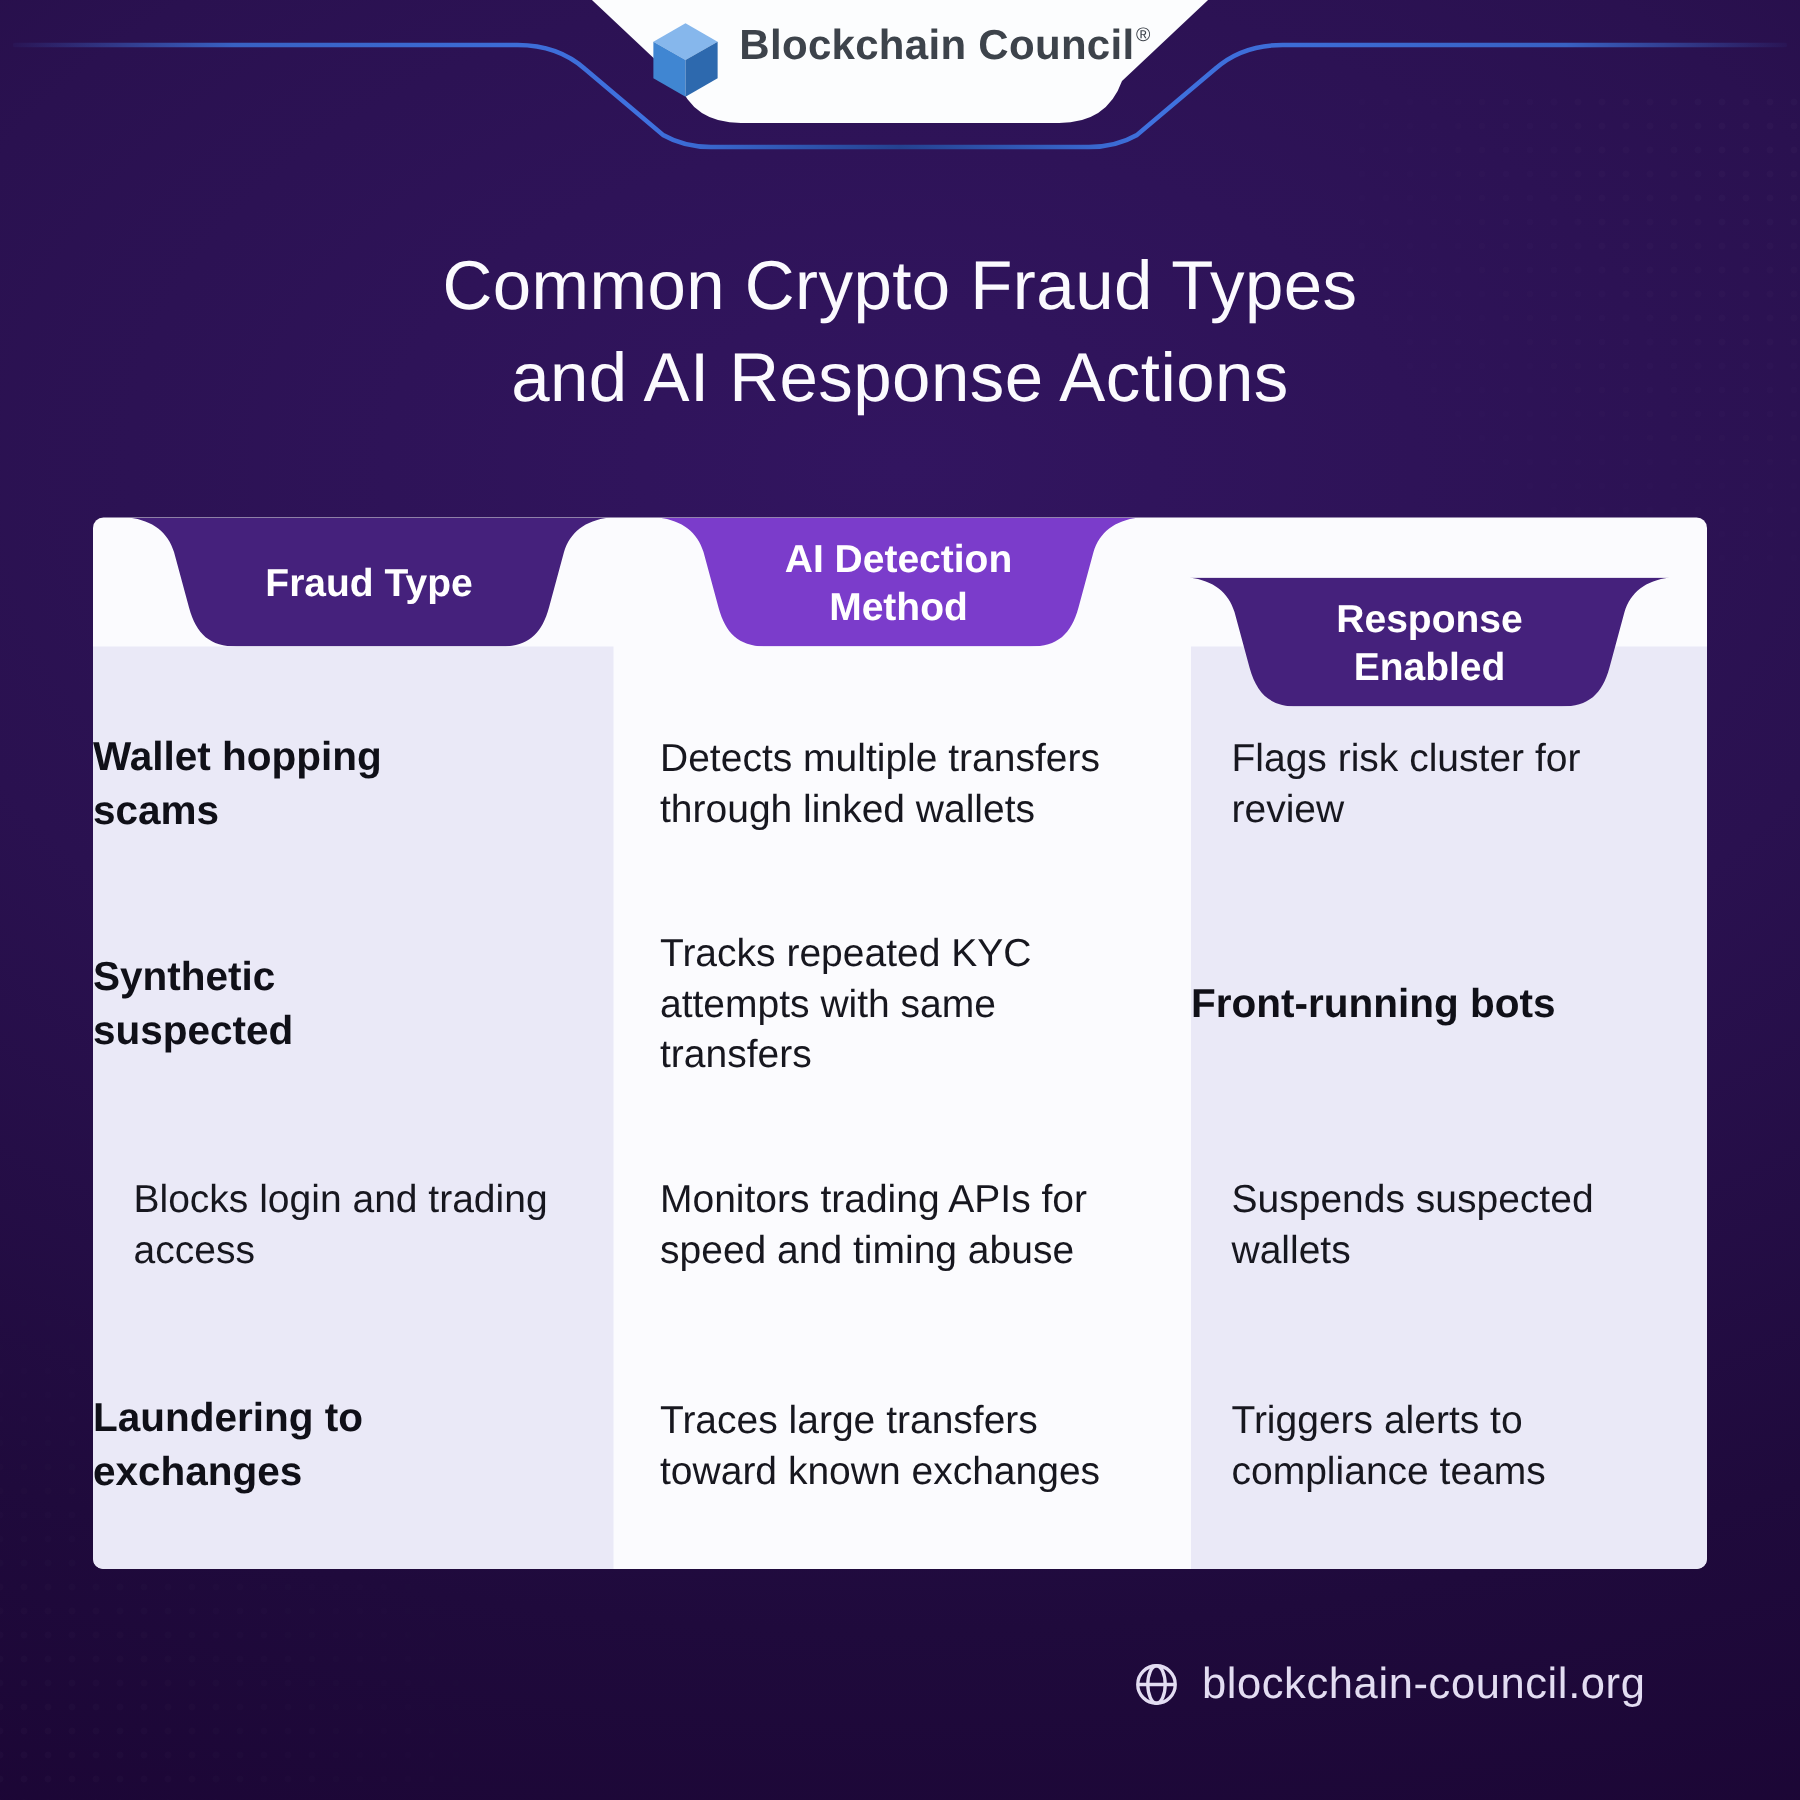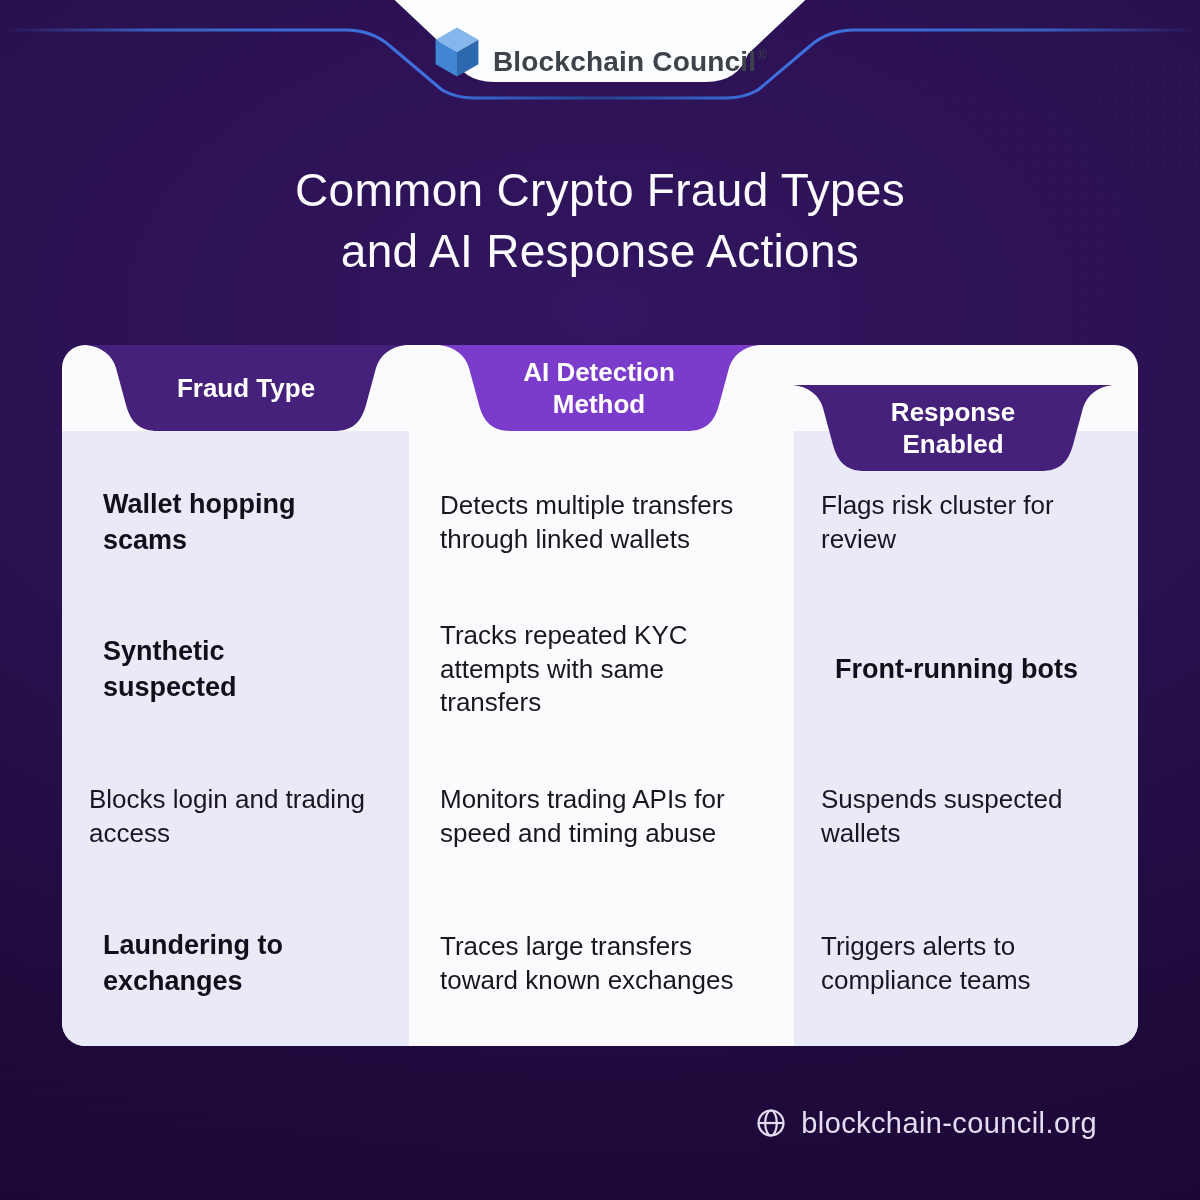--- a/index.html
+++ b/index.html
@@ -19,39 +19,39 @@
     background-size: 16px 16px;
     opacity: .35;
   }
   .texture.tr { top: 60px; right: -40px; -webkit-mask-image: radial-gradient(circle at 85% 10%, #000 0%, transparent 70%); mask-image: radial-gradient(circle at 85% 10%, #000 0%, transparent 70%); }
   .texture.bl { bottom: -30px; left: -40px; -webkit-mask-image: radial-gradient(circle at 10% 90%, #000 0%, transparent 70%); mask-image: radial-gradient(circle at 10% 90%, #000 0%, transparent 70%); }
 
   
   .banner-svg { position: absolute; top: 0; left: 0; }
   .logo {
     position: absolute; top: 14px; left: 0; width: 1200px; height: 64px;
-    display: flex; align-items: flex-end; justify-content: center; gap: 13px;
+    display: flex; align-items: flex-start; justify-content: center; gap: 13px;
   }
   .logo-text {
     font-size: 28px; font-weight: 700; color: #3d434b; letter-spacing: .2px;
     position: relative;
   }
   .logo-text sup { font-size: 13px; font-weight: 400; color: #3d434b; position: relative; top: -2px; left: 1px; }
 
   
   .title {
     position: absolute; top: 160px; left: 0; width: 1200px;
     text-align: center; color: #fbfafe;
     font-size: 46px; font-weight: 400; line-height: 1.33; letter-spacing: .3px;
   }
 
   
   .card {
     position: absolute; left: 62px; top: 345px; width: 1076px; height: 701px;
-    background: #fbfbfe; border-radius: 23px; overflow: hidden;
+    background: #fbfbfe; border-radius: 7px; overflow: hidden;
   }
   .col-tint { position: absolute; top: 86px; bottom: 0; background: #eae9f7; }
   .col-tint.c1 { left: 0; width: 347px; }
   .col-tint.c3 { left: 732px; width: 344px; }
 
   .tab {
     position: absolute; top: 0; width: 320px; height: 86px;
     display: flex; align-items: center; justify-content: center; text-align: center;
     clip-path: path("M 0 0 C 16 2 26 10 30 23 L 40 60 C 45 78 54 86 72 86 L 248 86 C 266 86 275 78 280 60 L 290 23 C 294 10 304 2 320 0 Z");
     color: #ffffff; font-size: 26px; font-weight: 700; line-height: 1.25;
@@ -62,21 +62,21 @@
   .tab.t3 { left: 731px; background: #45217c; margin-top: 40px; }
 
   .grid {
     position: absolute; left: 0; top: 86px; width: 1076px;
     display: grid;
     grid-template-columns: 347px 385px 344px;
     grid-template-rows: repeat(4, 147px);
     padding-top: 18px;
   }
   .cell { display: flex; align-items: center; }
-  .cell-fraud    { padding-left: 41px; }
+  .cell-fraud    { }
   .cell-detect   { padding-left: 31px; }
   .cell-response { padding-left: 27px; }
   .cell-fraud p {
     max-width: 245px; font-size: 27px; font-weight: 700; color: #101018; line-height: 1.32;
   }
   .cell-detect p {
     max-width: 300px; font-size: 26px; font-weight: 400; color: #17171f; line-height: 1.3;
   }
   .cell-response p {
     max-width: 295px; font-size: 26px; font-weight: 400; color: #17171f; line-height: 1.3;

